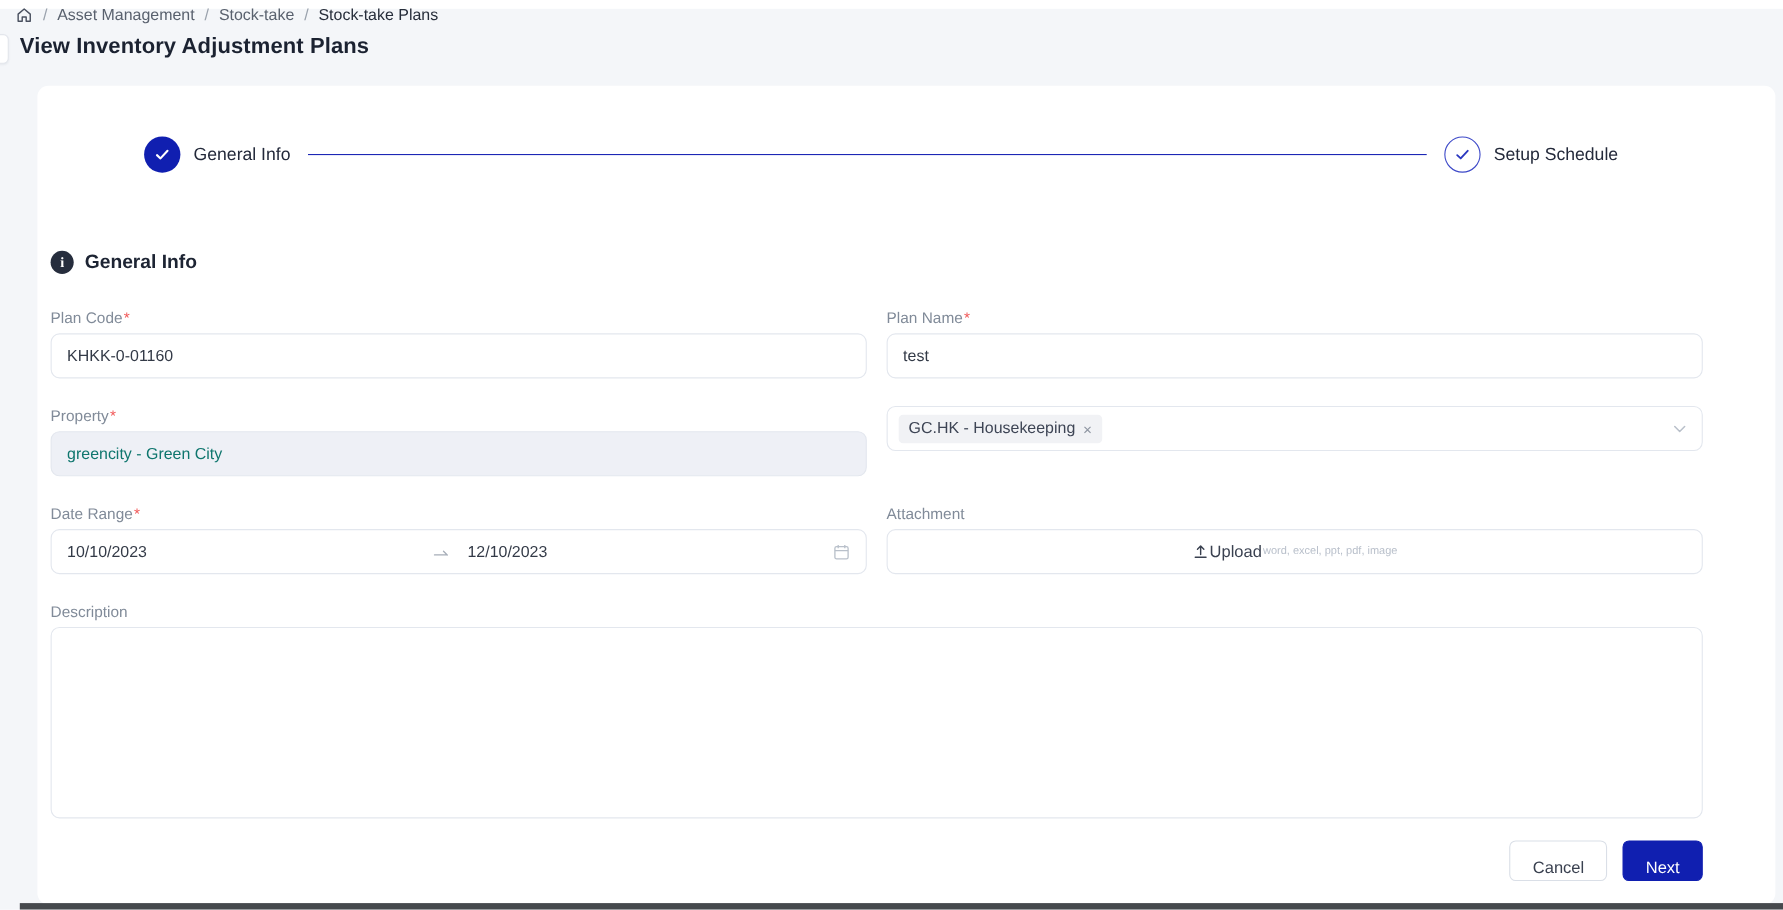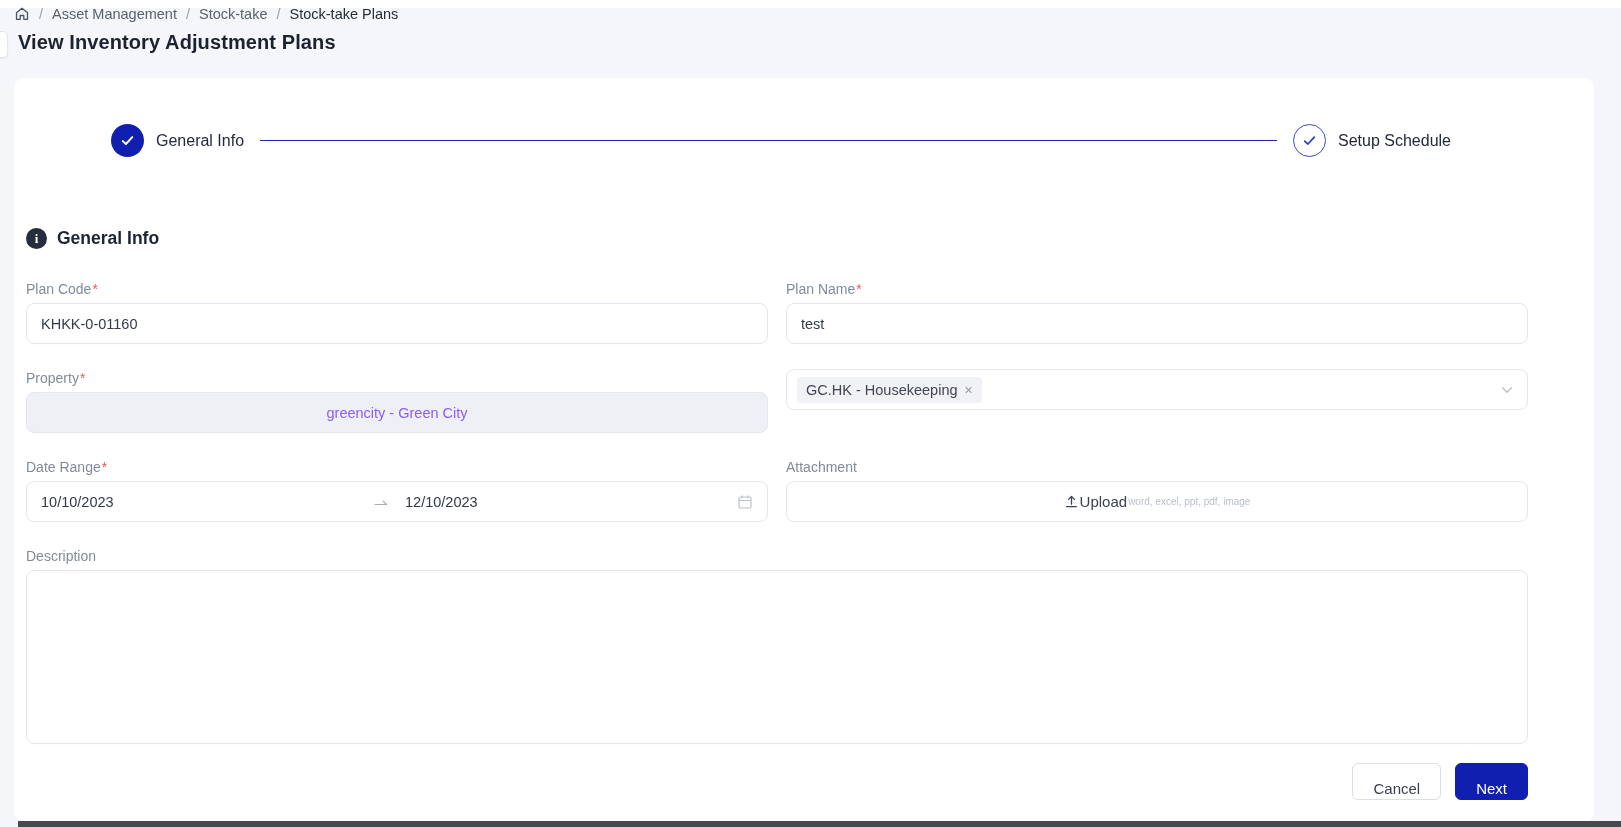--- a/index.html
+++ b/index.html
@@ -20,21 +20,21 @@
   .breadcrumb .crumb.last { color:#262d3a; }
   .home-ic { display:flex; align-items:center; }
 
   
   .back-btn { position:absolute; top:31px; left:-15px; width:23px; height:27px; background:#fff;
     border:1px solid #e3e6ec; border-radius:5px; box-shadow:0 1px 2px rgba(20,30,60,.06); }
 
   .page-title { position:absolute; top:31px; left:18px; font-size:20px; font-weight:700; color:#1b2231; letter-spacing:.1px; }
 
   
-  .card { position:absolute; left:14px; top:78px; width:1580px; height:744px; background:#ffffff; border-radius:10px; }
+  .card { position:absolute; left:34px; top:78px; width:1580px; height:744px; background:#ffffff; border-radius:10px; }
 
   
   .stepper { position:absolute; top:46px; left:97px; right:143px; display:flex; align-items:center; }
   .step { display:flex; align-items:center; gap:12px; cursor:pointer; }
   .step-circle { width:33px; height:33px; border-radius:50%; display:flex; align-items:center; justify-content:center; flex:0 0 33px; }
   .step-circle.completed { background:#101fb0; }
   .step-circle.upcoming { background:#fff; border:1.5px solid #3d49c8; }
   .step-label { font-size:16px; color:#23293a; white-space:nowrap; }
   .step-line { flex:1; height:1.6px; background:#1c27b5; margin:0 16px; }
 
@@ -46,21 +46,21 @@
   .section-title { font-size:17.5px; font-weight:700; color:#1d2433; }
 
   .grid { display:grid; grid-template-columns:1fr 1fr; column-gap:18px; }
   .field { margin-bottom:25px; }
   .f-label { display:block; font-size:14px; color:#818b99; margin-bottom:5px; line-height:18px; }
   .req { color:#f15656; margin-left:1px; }
 
   .ctl { width:100%; height:41px; border:1px solid #e3e7ee; border-radius:8px; background:#fff;
     font-family:"Liberation Sans", sans-serif; font-size:14.5px; color:#333a47; padding:0 14px; outline:none; }
   input.ctl::placeholder { color:#b8bfca; }
-  .ctl.disabled { background:#eef0f6; color:#8b5cf6;text-align:center; }
+  .ctl.disabled { background:#eef0f6; color:#0f766e; }
 
   
   .select { position:relative; display:flex; align-items:center; padding:0 34px 0 10px; cursor:pointer; }
   .tag { display:inline-flex; align-items:center; gap:7px; background:#f1f2f5; border-radius:4px;
     padding:4px 9px; font-size:14.5px; color:#3e4555; line-height:18px; }
   .tag-x { color:#8f96a2; font-size:14px; cursor:pointer; line-height:14px; }
   .chev { position:absolute; right:13px; top:13px; }
 
   
   .range { display:flex; align-items:center; padding:0 14px; cursor:pointer; }

